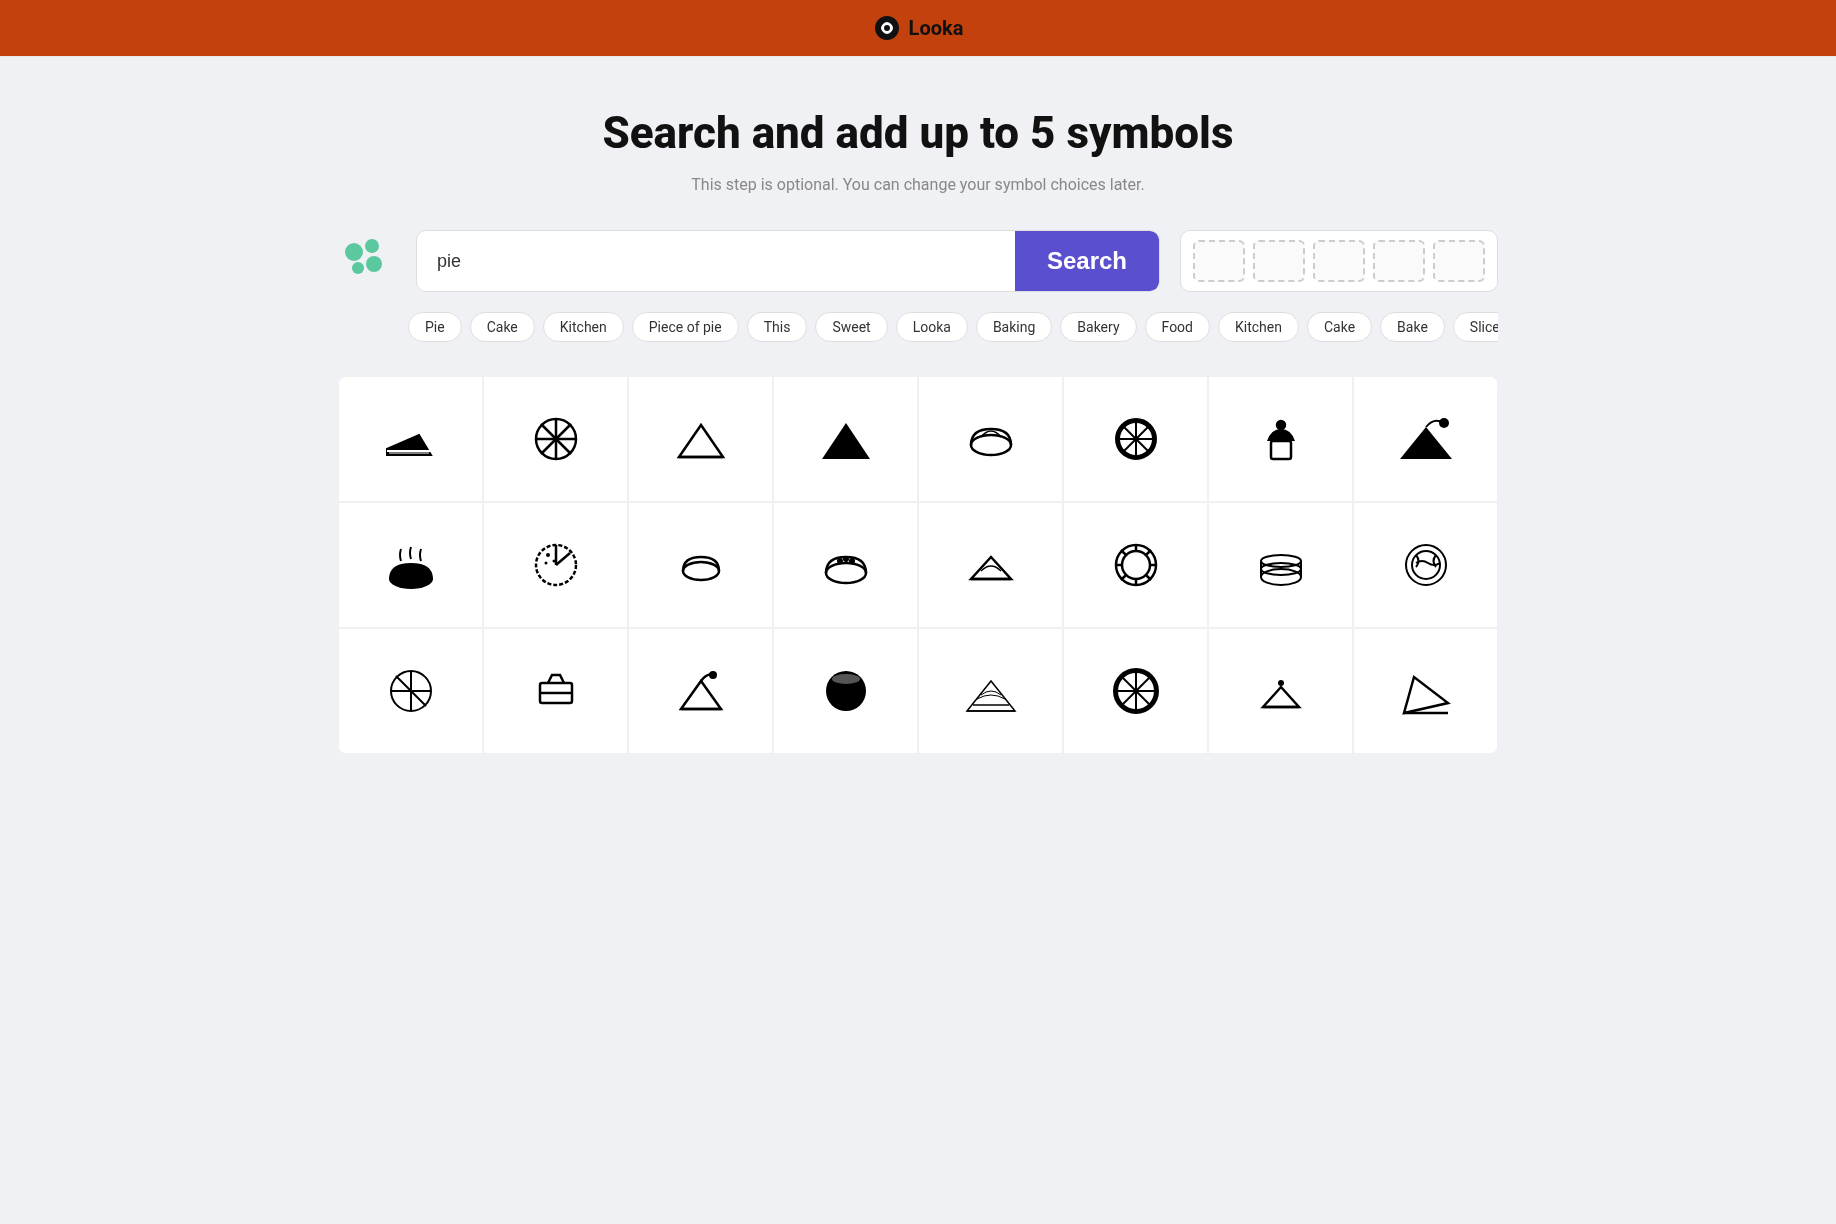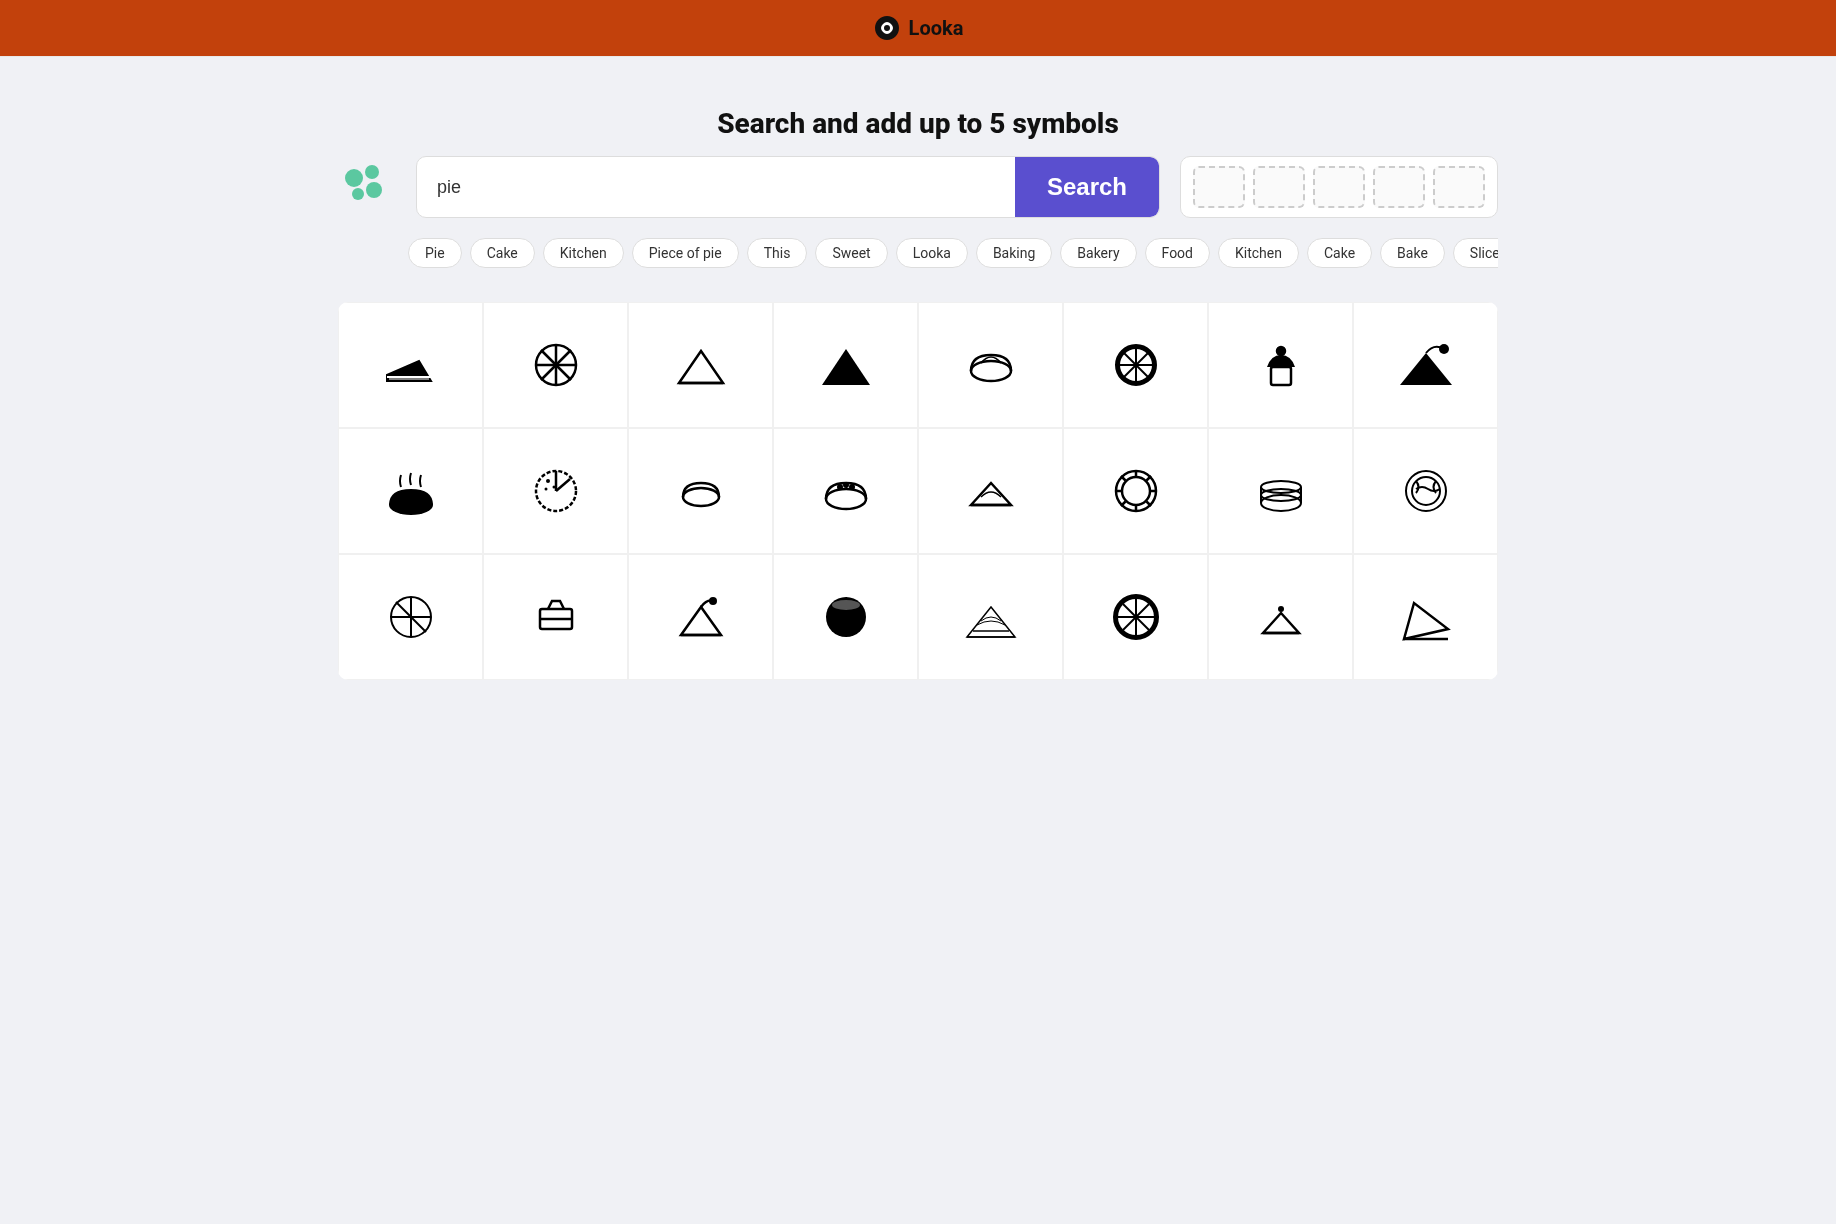--- a/index.html
+++ b/index.html
@@ -30,21 +30,21 @@
       font-weight: 700;
       color: #111;
     }
     .main {
       max-width: 1200px;
       margin: 0 auto;
       padding: 50px 20px 40px;
     }
     .page-title {
       text-align: center;
-      font-size: 28px;
+      font-size: 44px;
       font-weight: 800;
       color: #111;
       margin-bottom: 16px;
     }
     .page-subtitle {
       text-align: center;
       font-size: 16px;
       color: #888;
       margin-bottom: 36px;
     }
@@ -155,20 +155,21 @@
       <path d="M14 2C7.373 2 2 7.373 2 14s5.373 12 12 12 12-5.373 12-12S20.627 2 14 2z" fill="#111"></path>
       <path d="M10 10 Q14 6 18 10 Q22 14 18 18 Q14 22 10 18 Q6 14 10 10z" fill="#fff"></path>
       <circle cx="14" cy="14" r="3" fill="#111"></circle>
     </svg>
     <span class="logo-text">Looka</span>
   </div>
 </header>
 
 <main class="main">
   <h1 class="page-title">Search and add up to 5 symbols</h1>
+  <p class="page-subtitle">This step is optional. You can change your symbol choices later.</p>
 
   <div class="search-row">
 
     <div class="looka-dots">
       <svg width="58" height="58" viewBox="0 0 58 58" fill="none">
         <circle cx="16" cy="22" r="9" fill="#5bc8a0"></circle>
         <circle cx="34" cy="16" r="7" fill="#5bc8a0"></circle>
         <circle cx="36" cy="34" r="8" fill="#5bc8a0"></circle>
         <circle cx="20" cy="38" r="6" fill="#5bc8a0"></circle>
       </svg>

